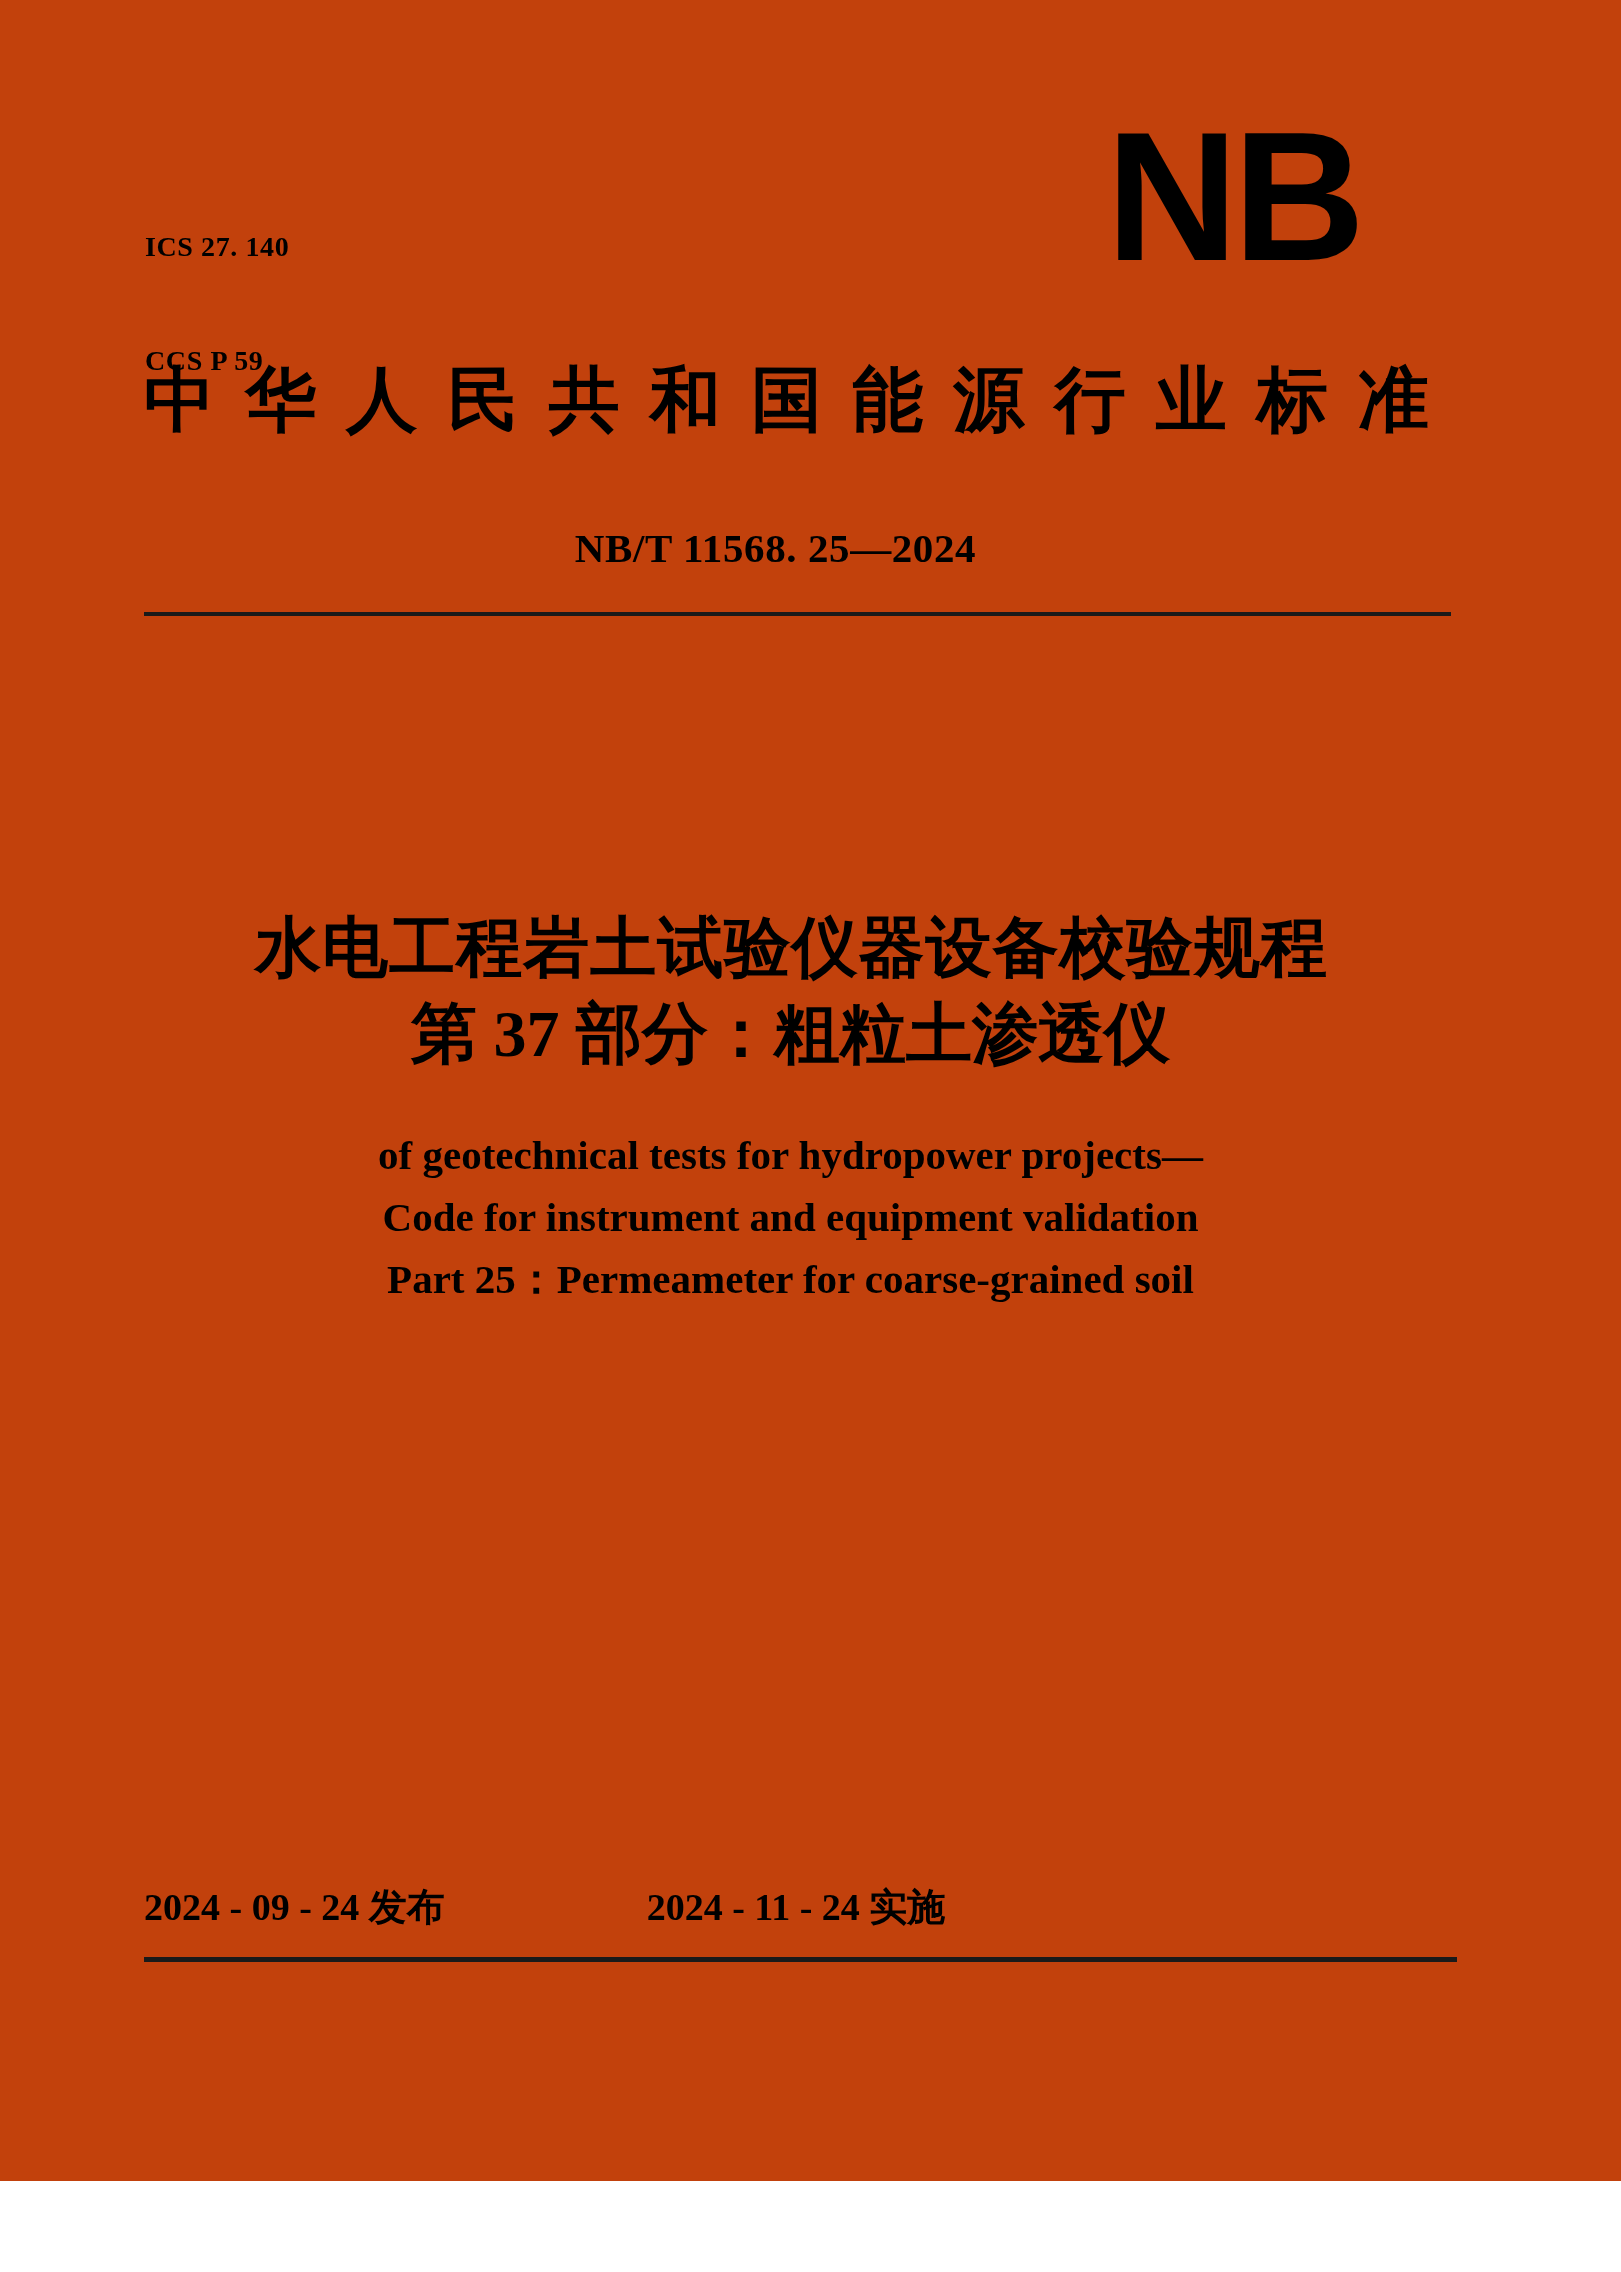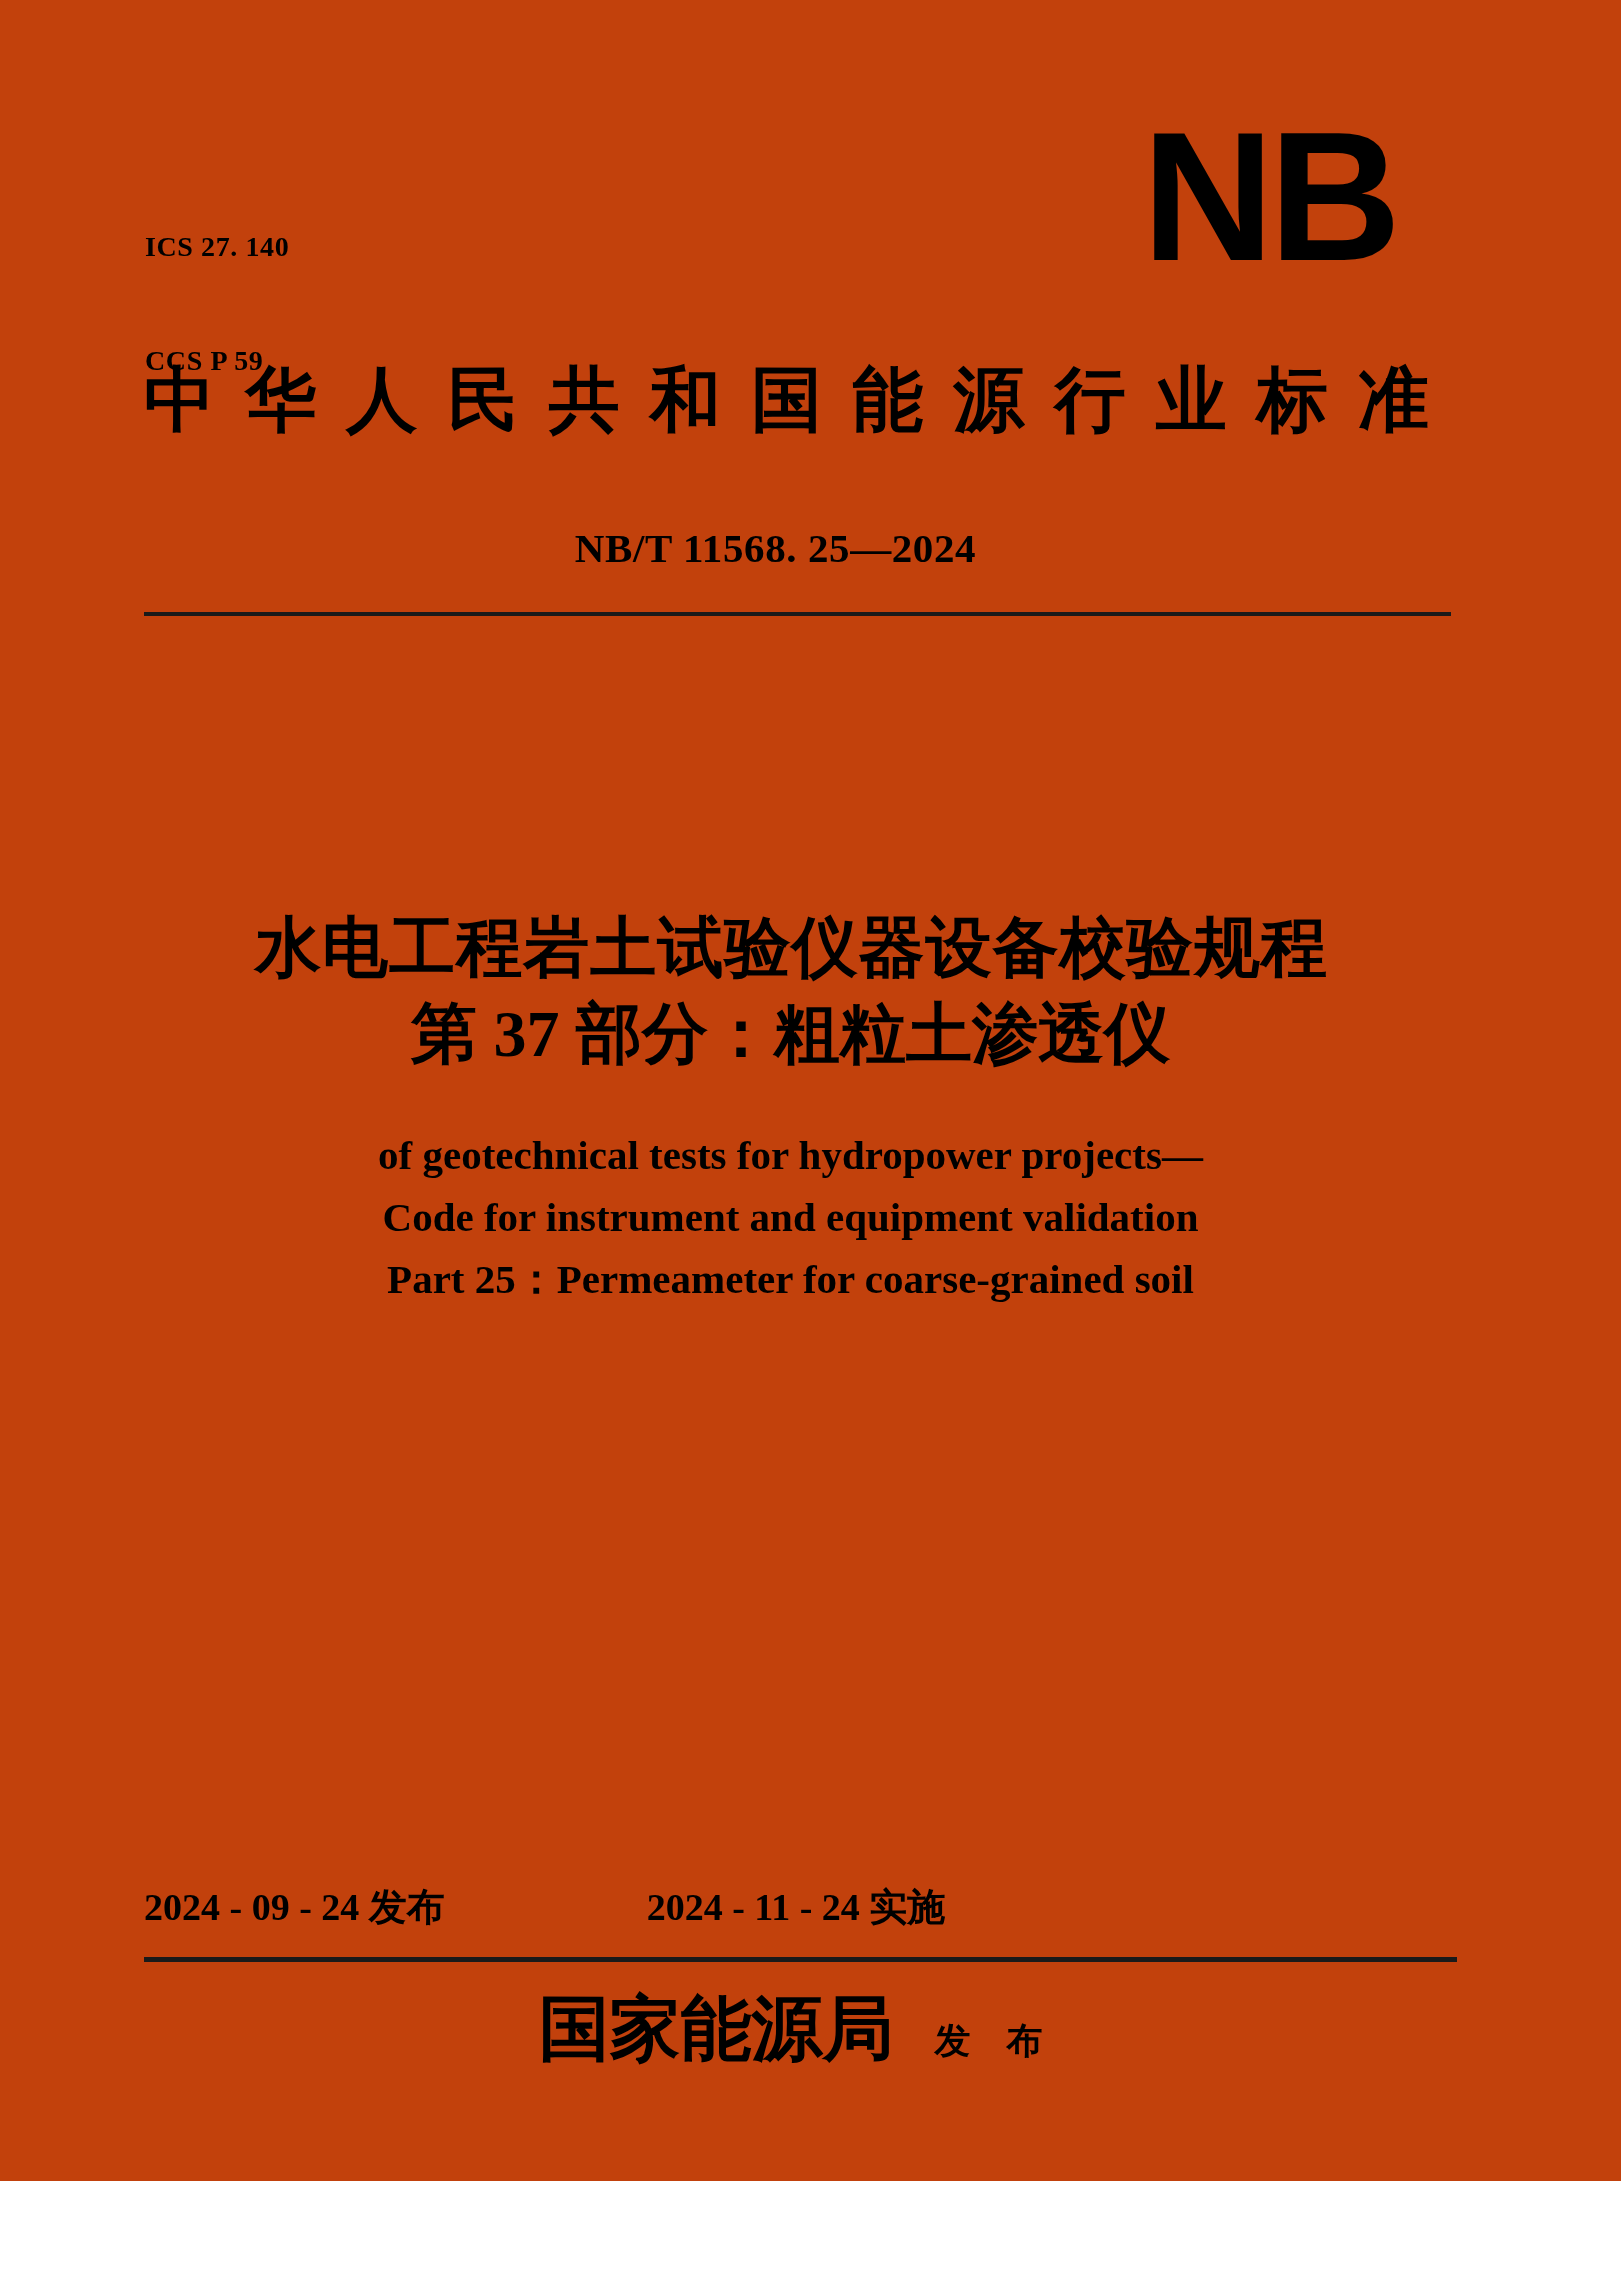--- a/index.html
+++ b/index.html
@@ -29,21 +29,20 @@
   }
 
   .nb-logo {
     left: 1106px;
     top: 105px;
     font-family: "Liberation Sans", "DejaVu Sans", sans-serif;
     font-weight: bold;
     font-size: 183px;
     line-height: 183px;
     letter-spacing: -5.1px;
-    margin-left: 36px;
   }
 
   .header-cn {
     left: 144px;
     top: 363px;
     width: 1285px;
     font-weight: bold;
     font-size: 71px;
     line-height: 75px;
     text-align: justify;
@@ -176,19 +175,15 @@
     <div>of geotechnical tests for hydropower projects—</div>
     <div>Code for instrument and equipment validation</div>
     <div>Part 25：Permeameter for coarse-grained soil</div>
   </div>
 
   <div class="abs date-line date-issued">2024 - 09 - 24 发布</div>
   <div class="abs date-line date-impl">2024 - 11 - 24 实施</div>
 
   <div class="abs rule rule-bottom"></div>
 
-  <div class="abs publisher-row">
-    <span class="publisher-name">国家能源局</span>
-    <span class="publisher-verb">发　布</span>
-  </div>
 
 </div>
 
 
 </body></html>

